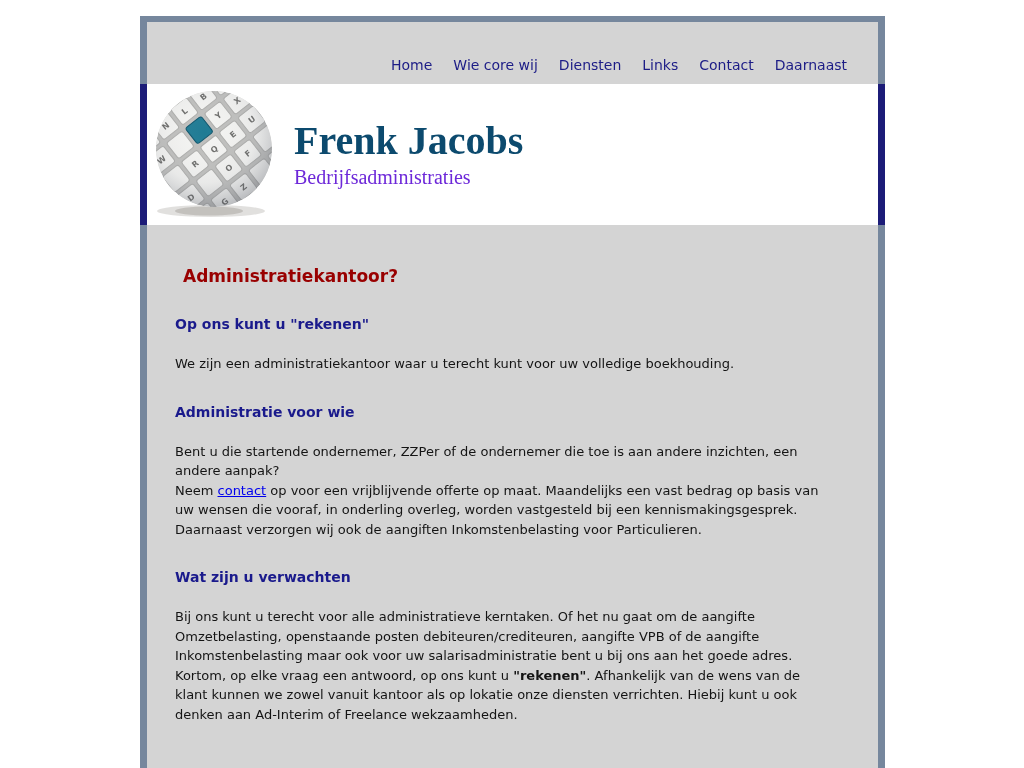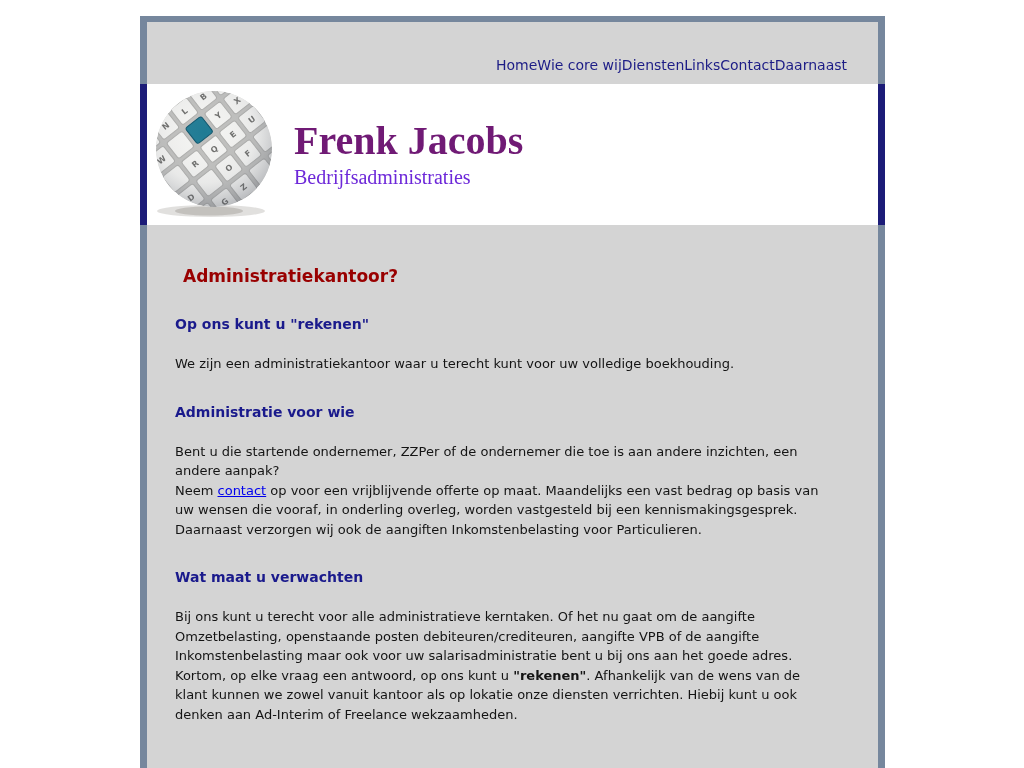--- a/index.html
+++ b/index.html
@@ -11,40 +11,40 @@
   .page { width: 745px; margin: 16px 0 0 140px; }
 
   
   .topnav {
     background: #d4d4d4;
     border-top: 6px solid #76879d;
     border-left: 7px solid #76879d;
     border-right: 7px solid #76879d;
     height: 68px;
     display: flex; justify-content: flex-end; align-items: flex-end;
-    padding: 0 31px 12px 0;
+    gap: 21px; padding: 0 31px 12px 0;
   }
   .topnav a {
     color: #1c1c86; text-decoration: none;
     font-size: 14px; line-height: 1; cursor: pointer;
   }
 
   
   .masthead {
     background: #ffffff;
     border-left: 7px solid #1c1c78;
     border-right: 7px solid #1c1c78;
     height: 141px;
     display: flex; align-items: flex-start;
   }
   .logo { width: 135px; height: 132px; margin: 4px 0 0 0; flex: 0 0 auto; }
   .brand { margin-left: 12px; padding-top: 36px; }
   .brand-title {
     font-family: "Liberation Serif", "DejaVu Serif", serif;
-    font-weight: bold; font-size: 40px; line-height: 1.05; color: #701a75;
+    font-weight: bold; font-size: 40px; line-height: 1.05; color: #0c4a6e;
   }
   .brand-subtitle {
     font-family: "Liberation Serif", "DejaVu Serif", serif;
     font-size: 20px; color: #6d28d9; margin-top: 4px;
   }
 
   
   .key { fill: #f3f3f1; stroke: #adadab; stroke-width: 1; }
   .key-teal { fill: #1f7b94; stroke: #0e556c; stroke-width: 1; }
   .keytext {
@@ -167,17 +167,17 @@
     <h1>Administratiekantoor?</h1>
 
     <h2>Op ons kunt u "rekenen"</h2>
     <p>We zijn een administratiekantoor waar u terecht kunt voor uw volledige boekhouding.</p>
 
     <h2>Administratie voor wie</h2>
     <p><span>Bent u die startende ondernemer, ZZPer of de ondernemer die toe is aan andere inzichten, een andere aanpak?
 Neem </span><a class="textlink">contact</a><span> op voor een vrijblijvende offerte op maat. Maandelijks een vast bedrag op basis van uw wensen die vooraf, in onderling overleg, worden vastgesteld bij een kennismakingsgesprek.
 Daarnaast verzorgen wij ook de aangiften Inkomstenbelasting voor Particulieren.</span></p>
 
-    <h2>Wat maat u verwachten</h2>
+    <h2>Wat zijn u verwachten</h2>
     <p><span>Bij ons kunt u terecht voor alle administratieve kerntaken. Of het nu gaat om de aangifte Omzetbelasting, openstaande posten debiteuren/crediteuren, aangifte VPB of de aangifte Inkomstenbelasting maar ook voor uw salarisadministratie bent u bij ons aan het goede adres. Kortom, op elke vraag een antwoord, op ons kunt u </span><strong>"rekenen"</strong><span>. Afhankelijk van de wens van de klant kunnen we zowel vanuit kantoor als op lokatie onze diensten verrichten. Hiebij kunt u ook denken aan Ad-Interim of Freelance wekzaamheden.</span></p>
   </main>
 
 </div>
 
 </body></html>

